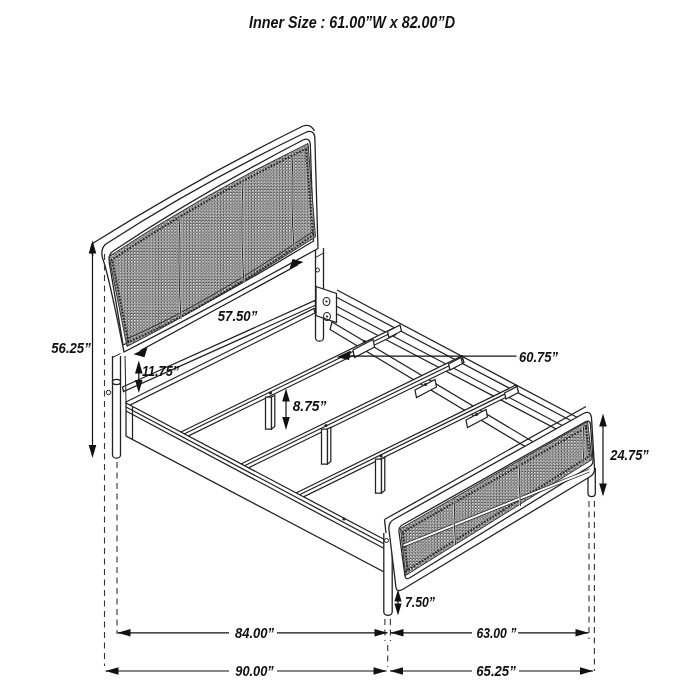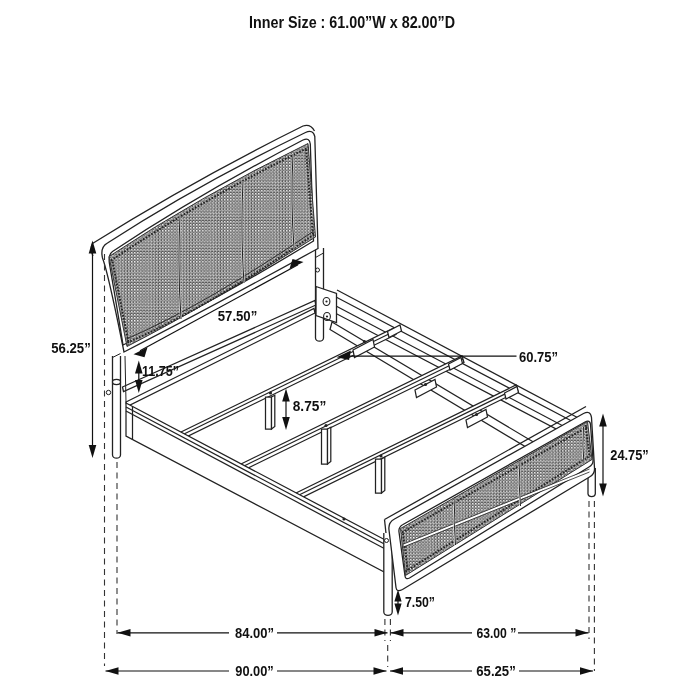--- a/index.html
+++ b/index.html
@@ -1,17 +1,17 @@
 <!DOCTYPE html>
 <html><head>
 <meta charset="utf-8">
 <style>
   html,body{margin:0;padding:0;background:#fff;}
   *{-webkit-font-smoothing:antialiased;}
-  .wrap{width:628px;height:700px;position:relative;font-family:"Liberation Sans",sans-serif;}
+  .wrap{width:628px;height:700px;position:relative;font-family:"Liberation Sans",sans-serif;font-style:italic;}
   text{font-family:"Liberation Sans",sans-serif;font-weight:bold;fill:#111;}
 </style>
 </head>
 <body>
 <div class="wrap">
 <svg width="700" height="700" viewBox="0 0 700 700">
 <defs>
   <pattern id="mesh" width="3.1" height="3.1" patternUnits="userSpaceOnUse">
     <rect width="3.1" height="3.1" fill="#fff"></rect>
     <rect x="0.45" y="0.45" width="1.95" height="1.95" fill="none" stroke="#383838" stroke-width="0.66"></rect>

